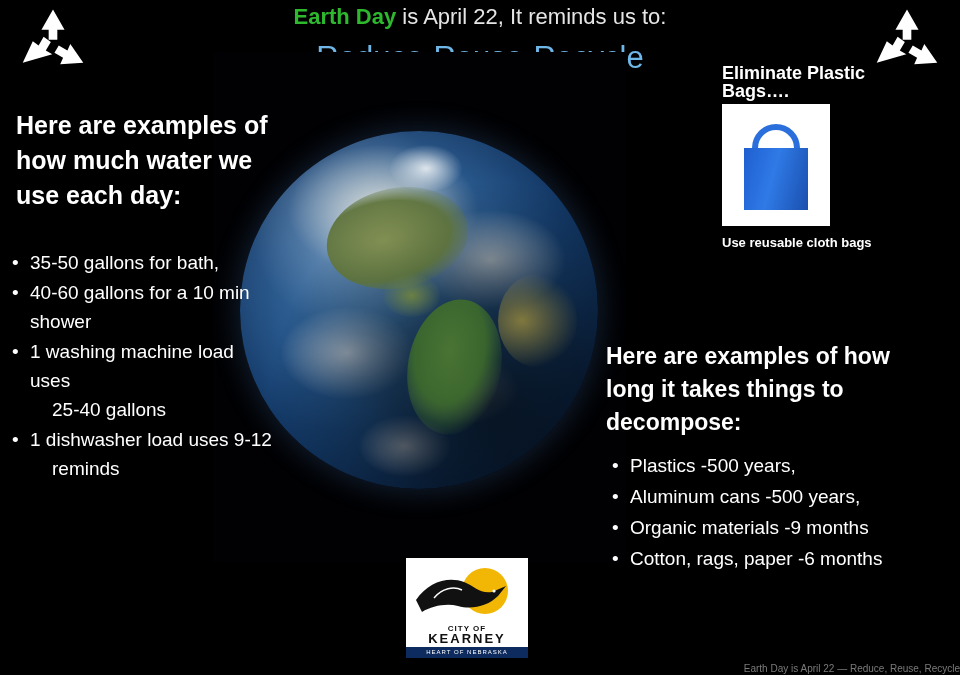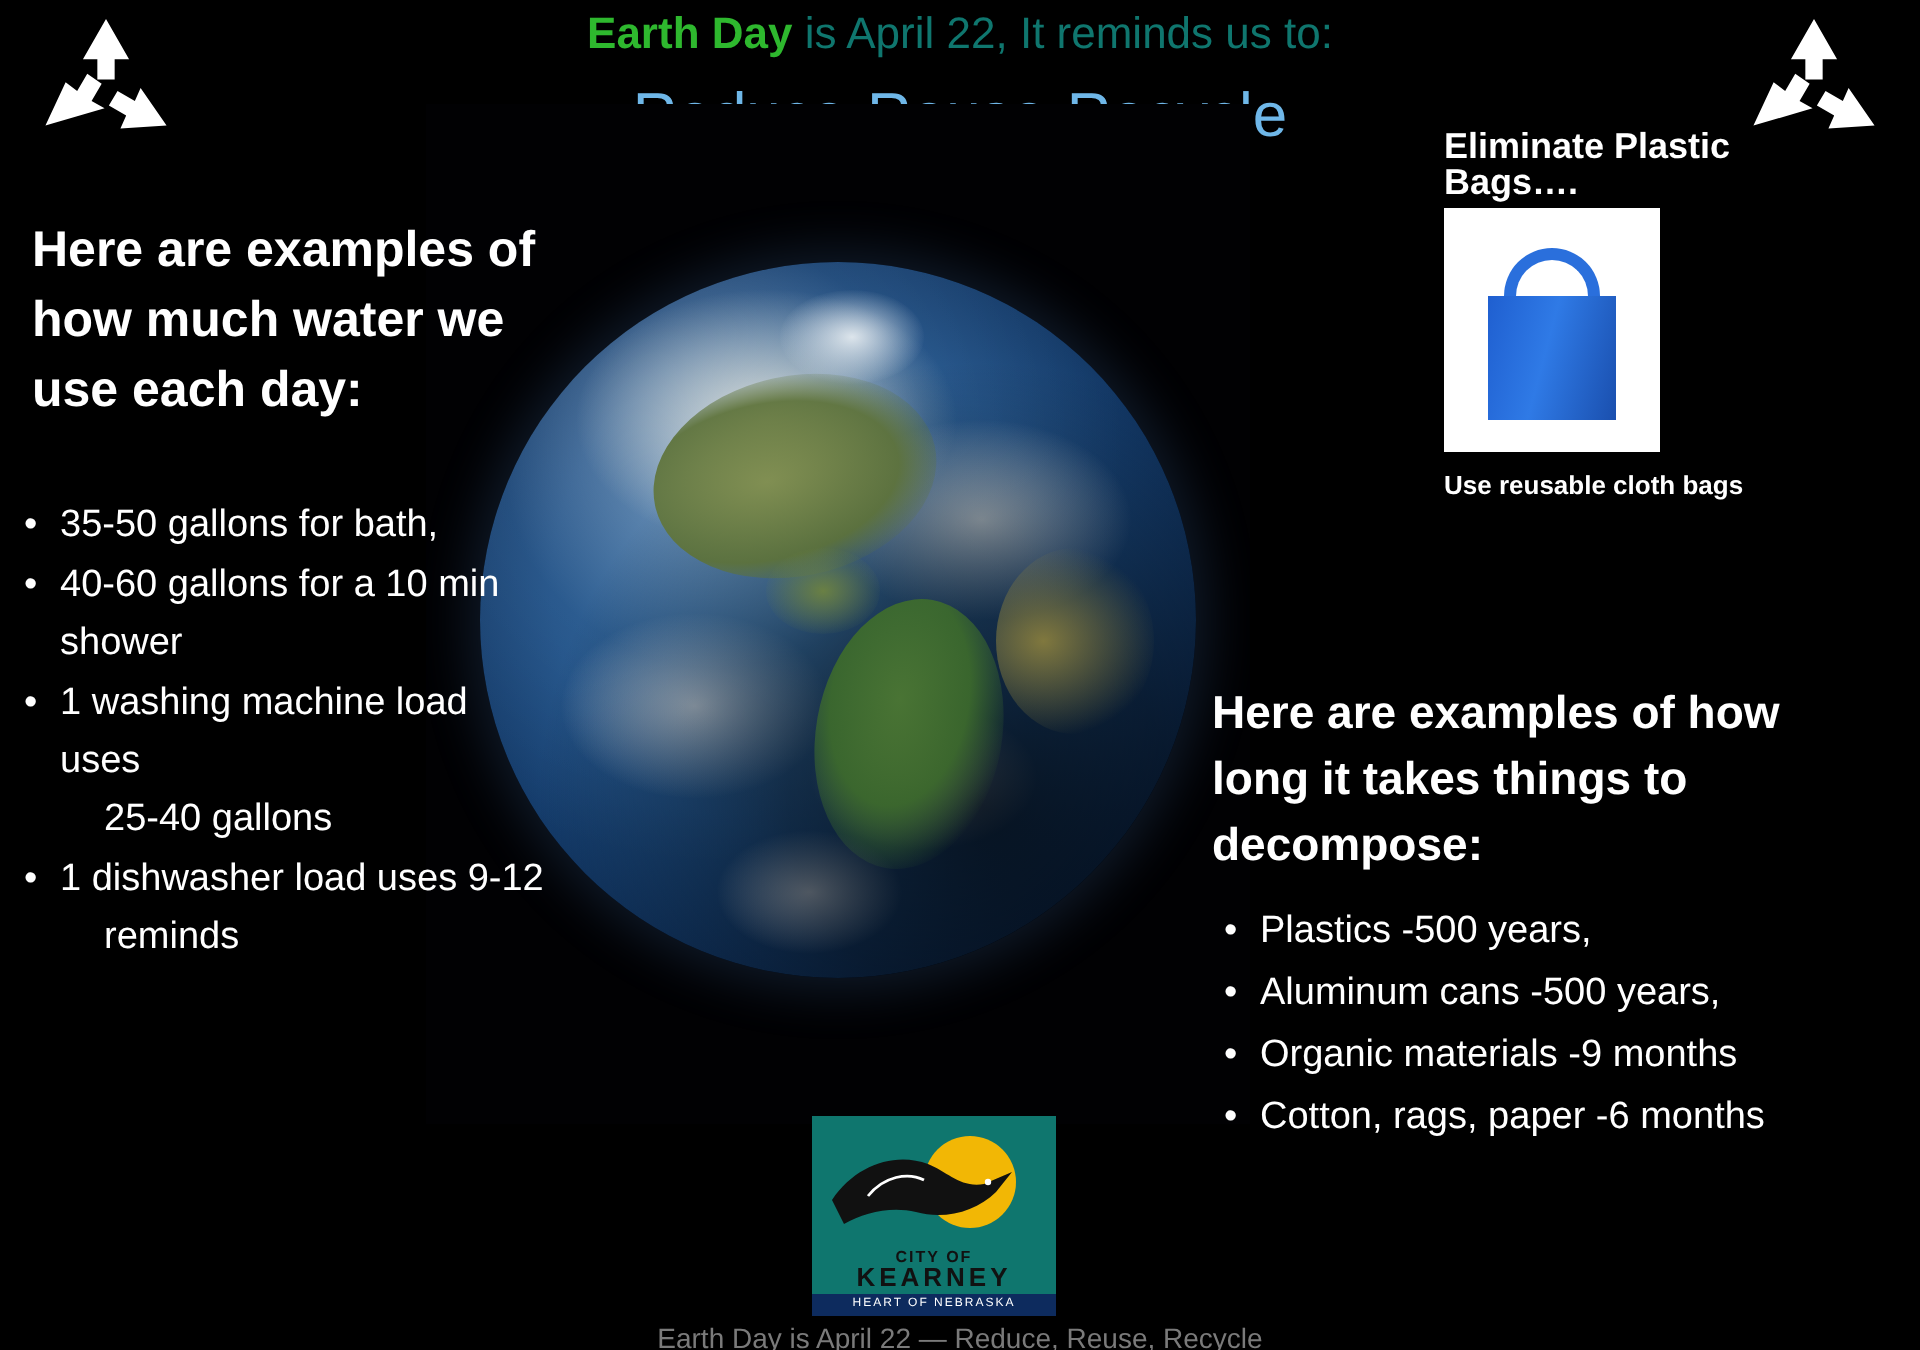--- a/index.html
+++ b/index.html
@@ -27,21 +27,21 @@
     left: 0; right: 0; top: 2px;
     text-align: center;
     font-size: 22px;
     line-height: 30px;
     white-space: nowrap;
   }
   .headline .earthday {
     color: #2eb82e;
     font-weight: 700;
   }
-  .headline .rest { color: #0f766e; }
+  .headline .rest { color: #e5e5e5; }
   .subhead {
     position: absolute;
     left: 0; right: 0; top: 38px;
     text-align: center;
     font-size: 31px;
     line-height: 40px;
     color: #6fb7e8;
   }
 
   
@@ -187,21 +187,21 @@
     position: absolute;
     left: 6px; top: 0;
     font-size: 19px;
   }
 
   
   .logo {
     position: absolute;
     left: 406px; top: 558px;
     width: 122px; height: 100px;
-    background: #0f766e;
+    background: #ffffff;
     overflow: hidden;
   }
   .logo-sun {
     position: absolute;
     right: 20px; top: 10px;
     width: 46px; height: 46px;
     border-radius: 50%;
     background: #f2b705;
   }
   .logo-bird {
@@ -227,22 +227,22 @@
     background: #0d2b5e;
     color: #fff;
     font-size: 6px;
     letter-spacing: 1px;
     text-align: center;
     line-height: 11px;
   }
   .footer-note {
     position: absolute;
     left: 0; right: 0; bottom: 0;
-    text-align: center;
-    font-size: 14px;
+    text-align: right;
+    font-size: 10px;
     color: #7a7a7a;
     line-height: 12px;
     margin-top: 43px;
   }
 </style>
 </head>
 <body>
 
 <div id="poster">
 

